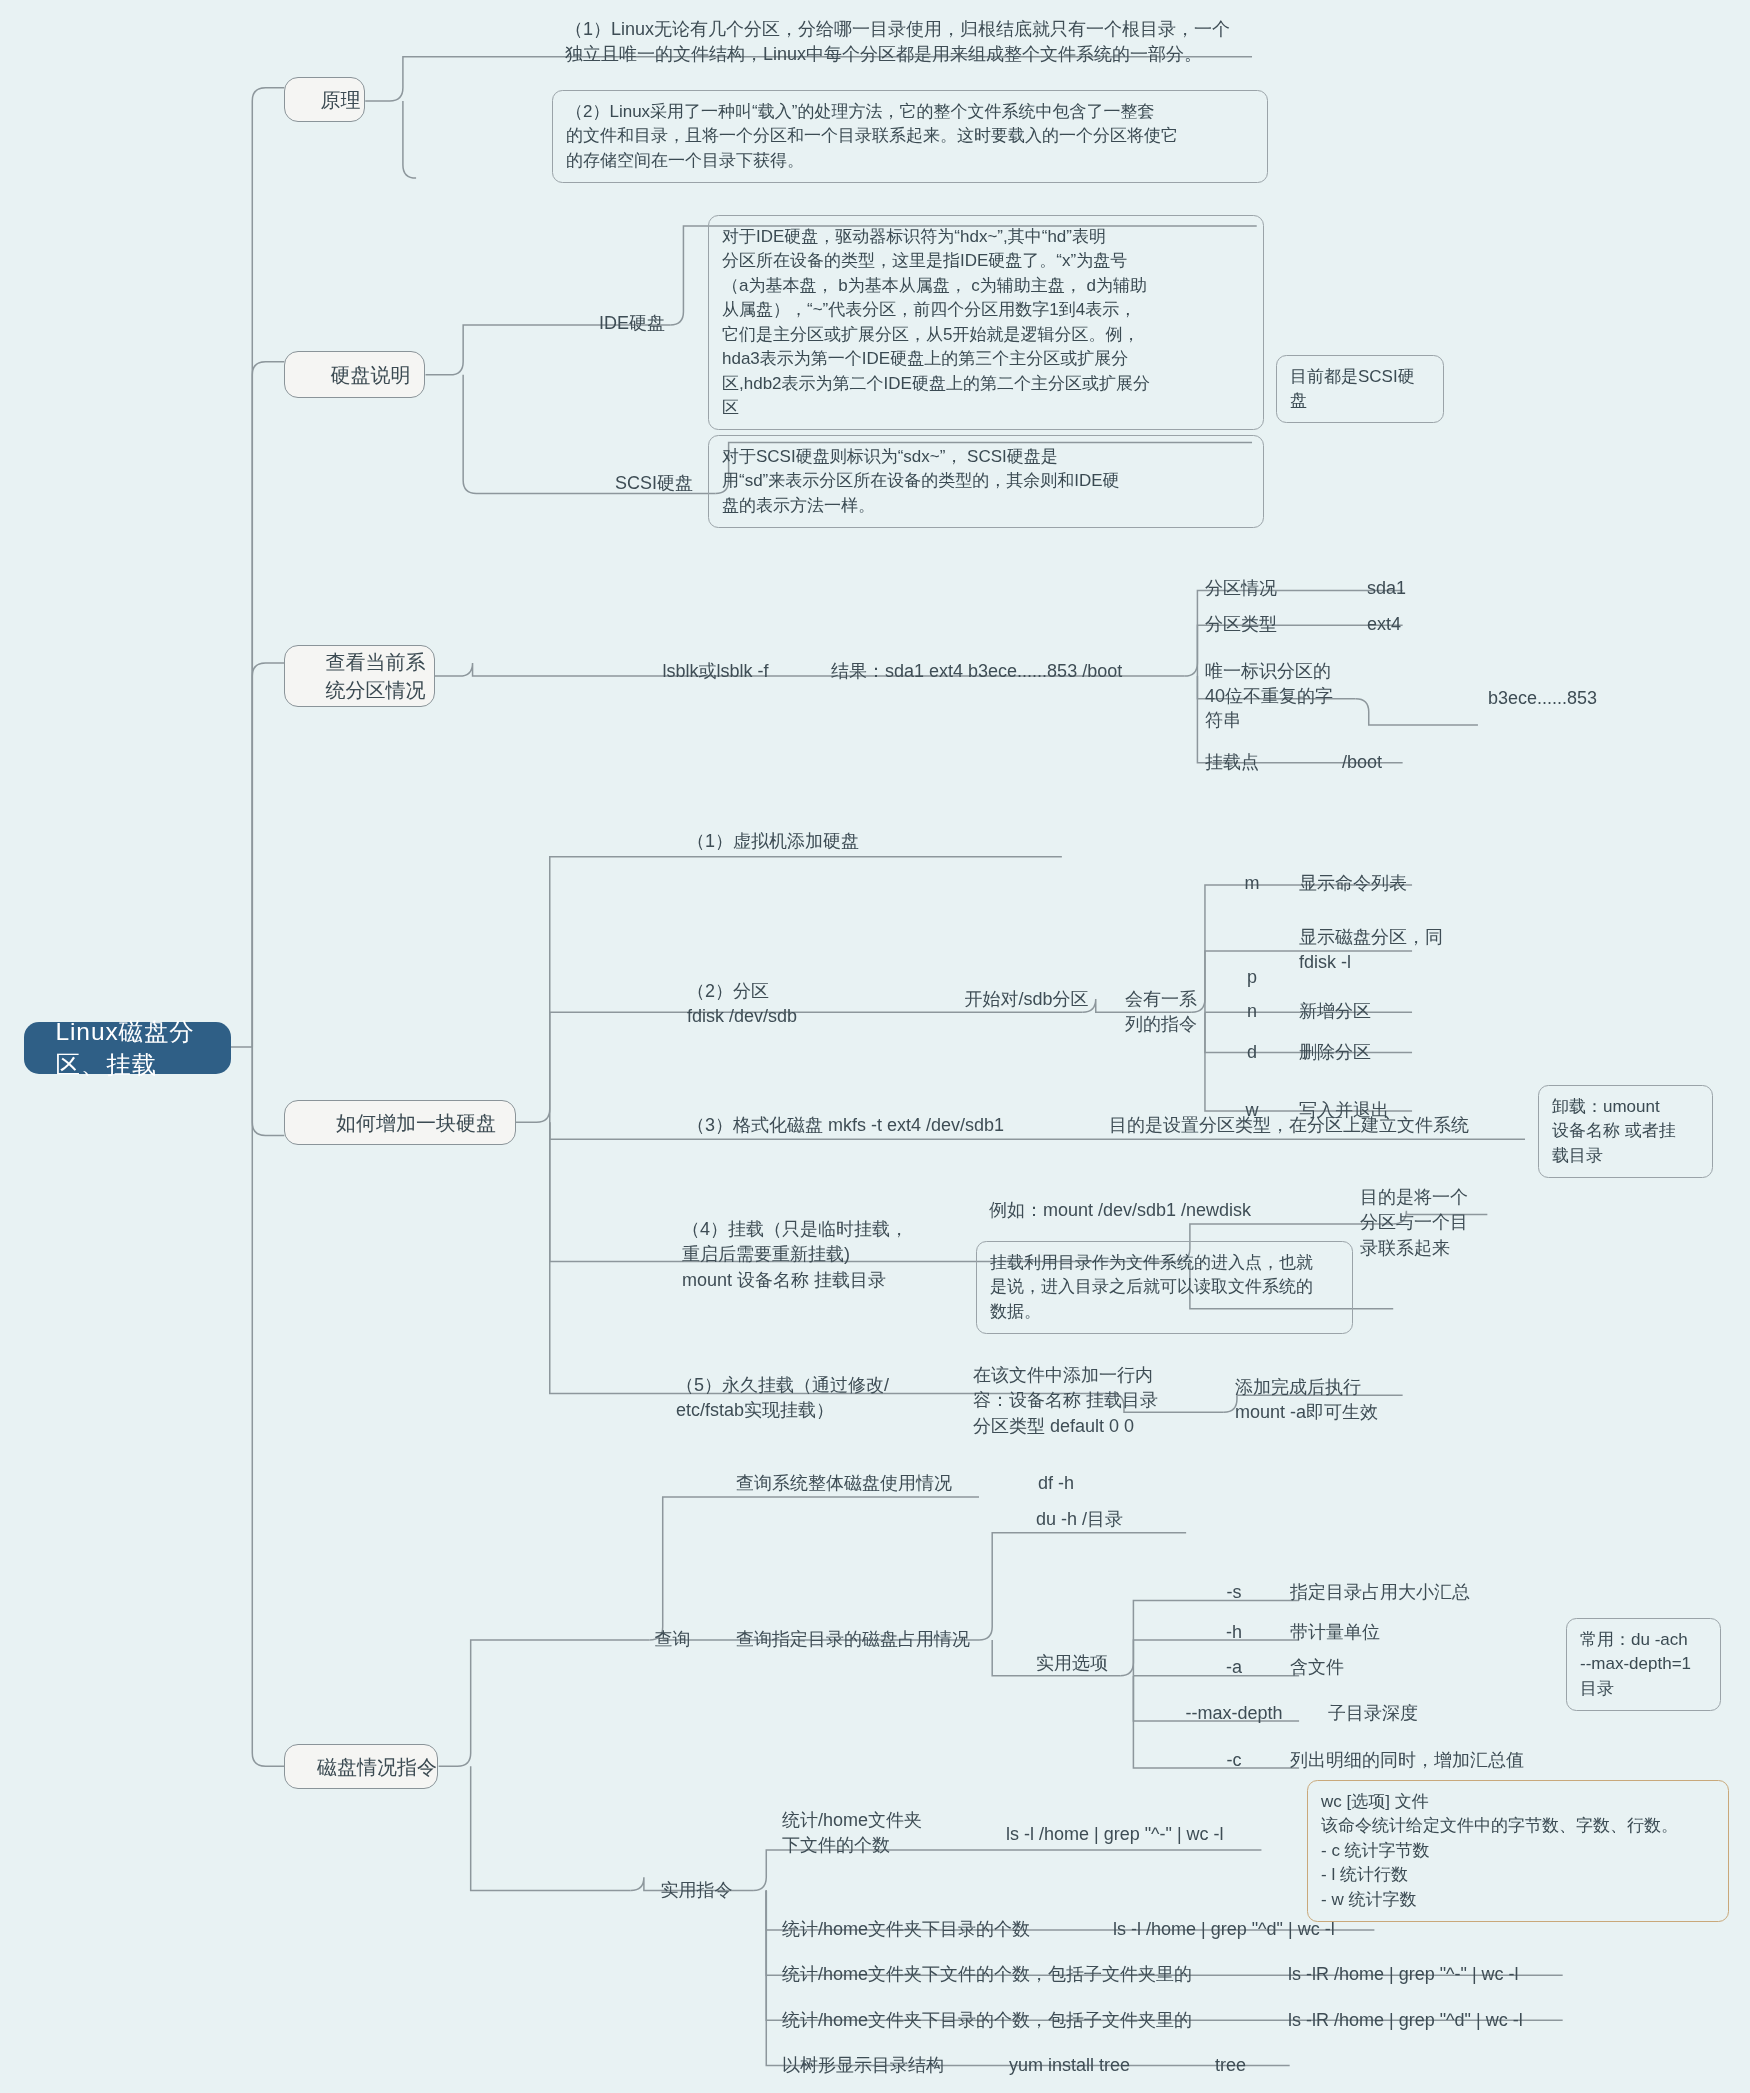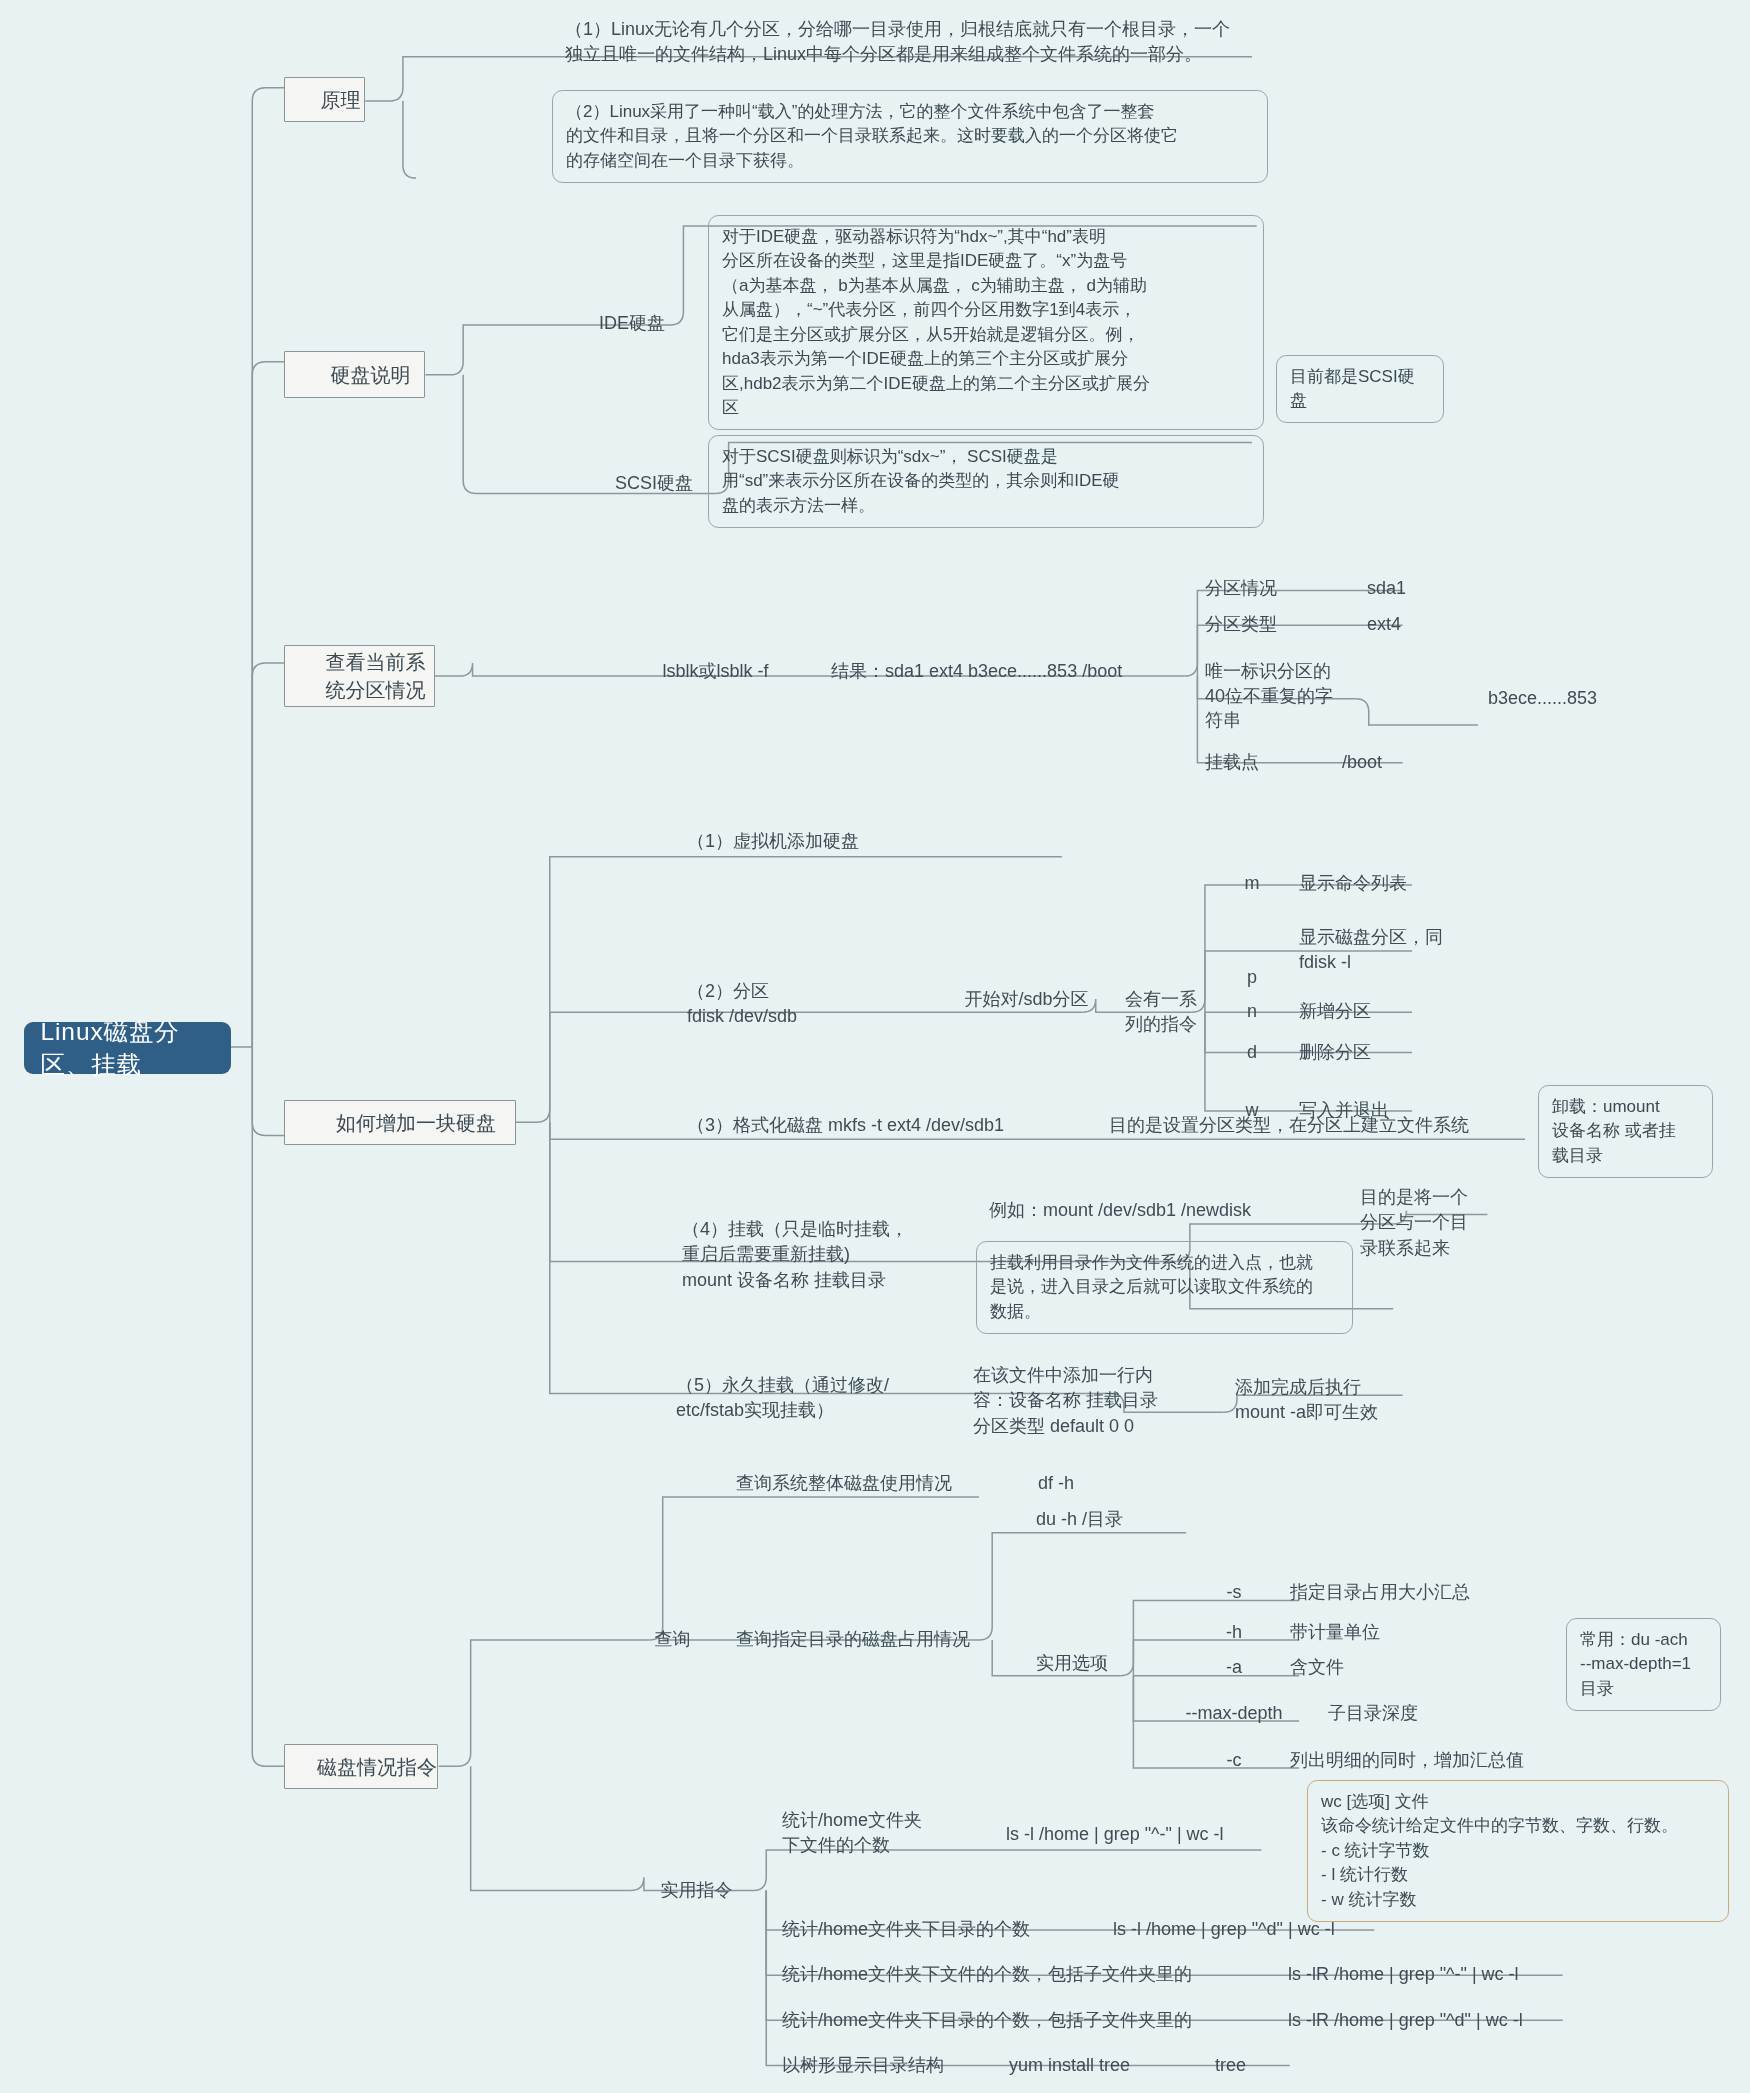--- a/index.html
+++ b/index.html
@@ -8,27 +8,27 @@
     background:#e8f2f3;
     font-family:"Liberation Sans","DejaVu Sans",sans-serif;
     color:#3a4a52;
     overflow:hidden;
   }
   .n{position:absolute;box-sizing:border-box;}
   
   .t{font-size:18px;line-height:25.4px;color:#3e4d55;white-space:pre-line;}
   
   .root{
-    background:#2f5f86;color:#fff;border-radius:9px;
-    font-size:24.5px;display:flex;align-items:center;padding:0 17px;
+    background:#2f5f86;color:#fff;border-radius:15px;
+    font-size:24.5px;display:flex;align-items:center;padding:0 32px;
     letter-spacing:0.9px;
   }
   
   .box{
-    background:#f5f5f3;border:1.5px solid #8a9499;border-radius:1px;
+    background:#f5f5f3;border:1.5px solid #8a9499;border-radius:14px;
     display:flex;align-items:center;justify-content:center;text-align:center;
     font-size:20px;line-height:28px;color:#3b4a52;padding-left:32px;
   }
   
   .bubble{
     border:1.4px solid #9aa3a8;border-radius:10.4px;background:transparent;
     padding:8.5px 13px;font-size:17px;line-height:24.5px;white-space:pre-line;
   }
   .bubble.tan{border-color:#c9a87a;}
   svg.lines{position:absolute;left:0;top:0;width:1750px;height:2093px;pointer-events:none;}

